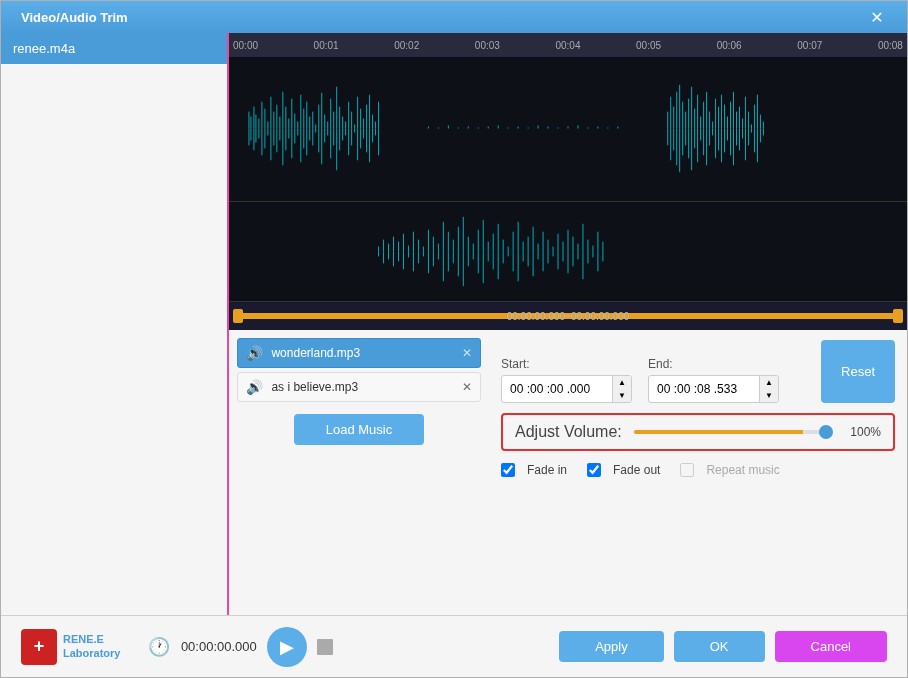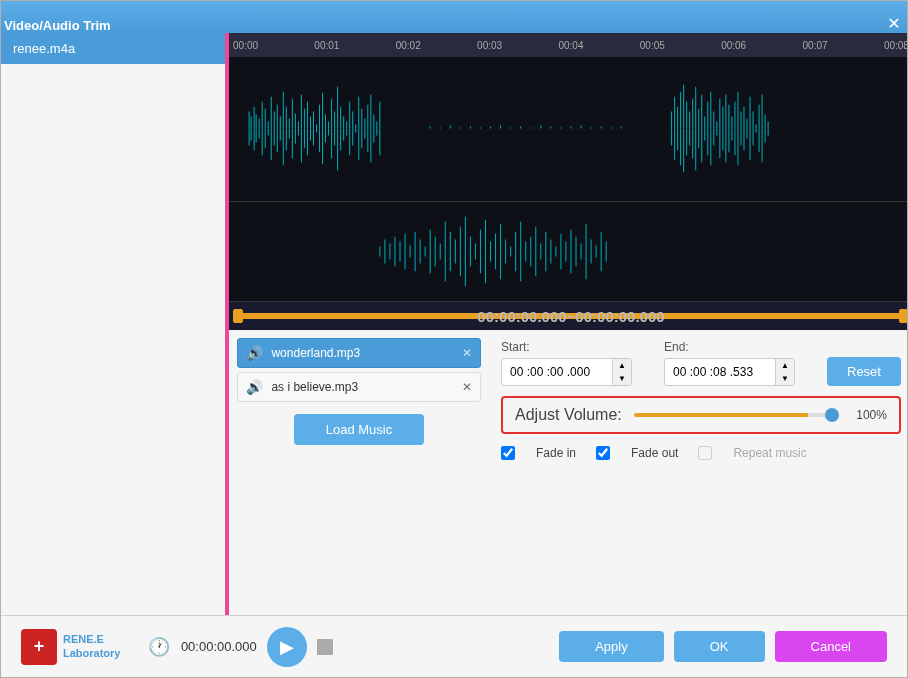--- a/index.html
+++ b/index.html
@@ -19,23 +19,23 @@
       background: #f0f0f0;
       border: 1px solid #b0b0b0;
       display: flex;
       flex-direction: column;
       box-shadow: 2px 2px 10px rgba(0,0,0,0.3);
     }
     .titlebar {
       background: linear-gradient(180deg, #5baee8 0%, #4a9cd8 100%);
       height: 32px;
       display: flex;
-      align-items: flex-end;
+      align-items: center;
       justify-content: space-between;
-      padding: 0 3px;
+      padding: 0 20px;
       flex-shrink: 0;
     }
     .titlebar-title {
       color: white;
       font-size: 13px;
       font-weight: 600;
     }
     .titlebar-close {
       color: white;
       font-size: 16px;
@@ -47,21 +47,21 @@
       justify-content: center;
     }
     .content-area {
       display: flex;
       flex: 1;
       overflow: hidden;
     }
     .sidebar {
       width: 228px;
       background: #f5f5f5;
-      border-right: 4px solid #ec4899;
+      border-right: 2px solid #ec4899;
       flex-shrink: 0;
     }
     .sidebar-item {
       background: #4a9cd8;
       color: white;
       padding: 8px 12px;
       font-size: 13px;
       cursor: pointer;
     }
     .main-panel {
@@ -245,21 +245,21 @@
       font-size: 8px;
       display: flex;
       align-items: center;
       justify-content: center;
       line-height: 1;
     }
     .btn-reset {
       background: #5baee8;
       color: white;
       border: none;
-      padding: 7px 20px;
+      padding: 24px 20px;
       border-radius: 4px;
       font-size: 13px;
       cursor: pointer;
       align-self: flex-end;
       margin-left: auto;
     }
     .volume-section {
       border: 2px solid #e03030;
       border-radius: 4px;
       padding: 8px 12px;
@@ -297,21 +297,21 @@
       text-align: right;
     }
     .checkboxes-row {
       display: flex;
       align-items: center;
       gap: 20px;
     }
     .checkbox-item {
       display: flex;
       align-items: center;
-      gap: 21px;
+      gap: 12px;
       font-size: 12px;
       color: #444;
     }
     .checkbox-item input[type="checkbox"] {
       width: 14px;
       height: 14px;
       cursor: pointer;
     }
     .checkbox-item.disabled {
       color: #aaa;
@@ -407,21 +407,21 @@
     }
     .brand-text {
       font-size: 11px;
       color: #4a9cd8;
       font-weight: bold;
       line-height: 1.2;
     }
     .time-inputs-row-with-reset {
       display: flex;
       align-items: flex-end;
-      gap: 32px;
+      gap: 16px;
       margin-bottom: 10px;
     }
   </style>
 </head>
 <body>
 
 <div class="window">
 
   <div class="titlebar">
     <span class="titlebar-title">Video/Audio Trim</span>
@@ -748,21 +748,21 @@
         </div>
 
         <div class="scrubber-bar" style="position:relative; padding: 0;">
           <div style="width:100%; position:relative; padding: 11px 4px;">
             <div class="scrubber-track">
               <div class="scrubber-range"></div>
               <div class="scrubber-handle-left"></div>
               <div class="scrubber-handle-right"></div>
             </div>
           </div>
-          <div style="position:absolute; left:50%; transform:translateX(-50%); top:50%; transform:translate(-50%,-50%); color:#bbb; font-size:15px;font-weight:bold;">00:00:00.000~00:00:00.000</div>
+          <div style="position:absolute; left:50%; transform:translateX(-50%); top:50%; transform:translate(-50%,-50%); color:#bbb; font-size:10px;">00:00:00.000~00:00:00.000</div>
         </div>
       </div>
 
       <div class="controls-area">
 
         <div class="music-list-panel">
           <div class="music-item active">
             <span class="music-icon">🔊</span>
             <span>wonderland.mp3</span>
             <span class="music-close">✕</span>

